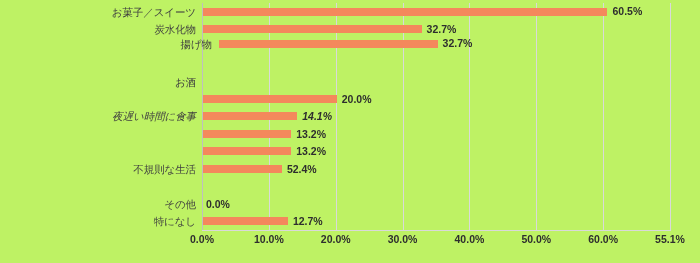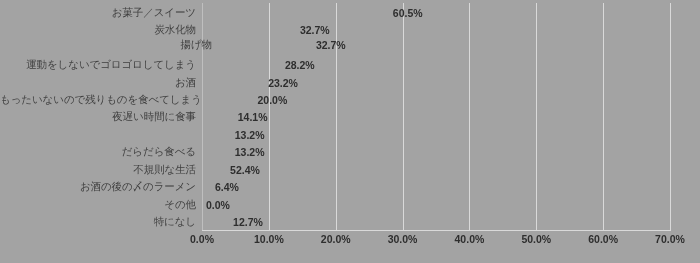--- a/index.html
+++ b/index.html
@@ -11,21 +11,21 @@
     width: 700px;
     height: 263px;
     font-family: "Liberation Sans", "DejaVu Sans", sans-serif;
     overflow: hidden;
   }
 
   #chart-root {
     position: relative;
     width: 700px;
     height: 263px;
-    background: #a3a3a3;
+    background: #bef264;
   }
 
   
   .plot-area {
     position: absolute;
     left: 202px;
     top: 3px;
     width: 468px;          
     height: 227px;
   }
@@ -73,21 +73,20 @@
 
   .bar-wrap {
     position: absolute;
     left: 203px;
     top: 50%;
     transform: translateY(-50%);
     height: 8px;
     display: flex;
     align-items: center;
     white-space: nowrap;
-    flex-direction: column;
   }
   .bar {
     height: 8px;
     background: #f4885c;
     display: block;
   }
   .val-label {
     font-size: 10.5px;
     line-height: 10.5px;
     color: #2e2e2e;
@@ -154,73 +153,53 @@
           <div class="val-label">32.7%</div>
         </div>
       </div>
       <div class="row" style="top: 32px; margin-left: 16px;">
         <div class="cat-label">揚げ物</div>
         <div class="bar-wrap">
           <div class="bar" style="width: 218.623px; background: rgb(244, 136, 92);"></div>
           <div class="val-label">32.7%</div>
         </div>
       </div>
-      <div class="row" style="top: 52.3846px;">
-        <div class="cat-label">運動をしないでゴロゴロしてしまう</div>
-        <div class="bar-wrap">
-          <div class="bar" style="width: 188.537px; background: rgb(244, 136, 92);"></div>
-          <div class="val-label">28.2%</div>
-        </div>
-      </div>
       <div class="row" style="top: 69.8462px;">
         <div class="cat-label">お酒</div>
-        <div class="bar-wrap">
-          <div class="bar" style="width: 155.109px; background: rgb(244, 136, 92);"></div>
-          <div class="val-label">23.2%</div>
-        </div>
       </div>
       <div class="row" style="top: 87.3077px;">
-        <div class="cat-label">もったいないので残りものを食べてしまう</div>
         <div class="bar-wrap">
           <div class="bar" style="width: 133.714px; background: rgb(244, 136, 92);"></div>
           <div class="val-label">20.0%</div>
         </div>
       </div>
-      <div class="row" style="top: 104.769px;">
+      <div class="row" style="top: 104.769px; font-style: italic;">
         <div class="cat-label">夜遅い時間に食事</div>
         <div class="bar-wrap">
           <div class="bar" style="width: 94.2686px; background: rgb(244, 136, 92);"></div>
           <div class="val-label">14.1%</div>
         </div>
       </div>
       <div class="row" style="top: 122.231px;">
         <div class="bar-wrap">
           <div class="bar" style="width: 88.2514px; background: rgb(244, 136, 92);"></div>
           <div class="val-label">13.2%</div>
         </div>
       </div>
       <div class="row" style="top: 139.692px;">
-        <div class="cat-label">だらだら食べる</div>
         <div class="bar-wrap">
           <div class="bar" style="width: 88.2514px; background: rgb(244, 136, 92);"></div>
           <div class="val-label">13.2%</div>
         </div>
       </div>
       <div class="row" style="top: 157.154px;">
         <div class="cat-label">不規則な生活</div>
         <div class="bar-wrap">
           <div class="bar" style="width: 78.8914px; background: rgb(244, 136, 92);"></div>
           <div class="val-label">52.4%</div>
-        </div>
-      </div>
-      <div class="row" style="top: 174.615px;">
-        <div class="cat-label">お酒の後の〆のラーメン</div>
-        <div class="bar-wrap">
-          <div class="bar" style="width: 42.7886px; background: rgb(244, 136, 92);"></div>
-          <div class="val-label">6.4%</div>
         </div>
       </div>
       <div class="row" style="top: 192.077px;">
         <div class="cat-label">その他</div>
         <div class="bar-wrap">
           <div class="bar" style="width: 0px; background: rgb(244, 136, 92);"></div>
           <div class="val-label" style="margin-left: 3px;">0.0%</div>
         </div>
       </div>
       <div class="row" style="top: 209.538px;">
@@ -234,16 +213,16 @@
 
   <div class="x-axis-line"></div>
   <div class="x-ticks" id="x-ticks">
       <div class="x-tick" style="left: 0px;">0.0%</div>
       <div class="x-tick" style="left: 66.8571px;">10.0%</div>
       <div class="x-tick" style="left: 133.714px;">20.0%</div>
       <div class="x-tick" style="left: 200.571px;">30.0%</div>
       <div class="x-tick" style="left: 267.429px;">40.0%</div>
       <div class="x-tick" style="left: 334.286px;">50.0%</div>
       <div class="x-tick" style="left: 401.143px;">60.0%</div>
-      <div class="x-tick" style="left: 468px;">70.0%</div>
+      <div class="x-tick" style="left: 468px;">55.1%</div>
     </div>
 
 </div>
 
 </body></html>

